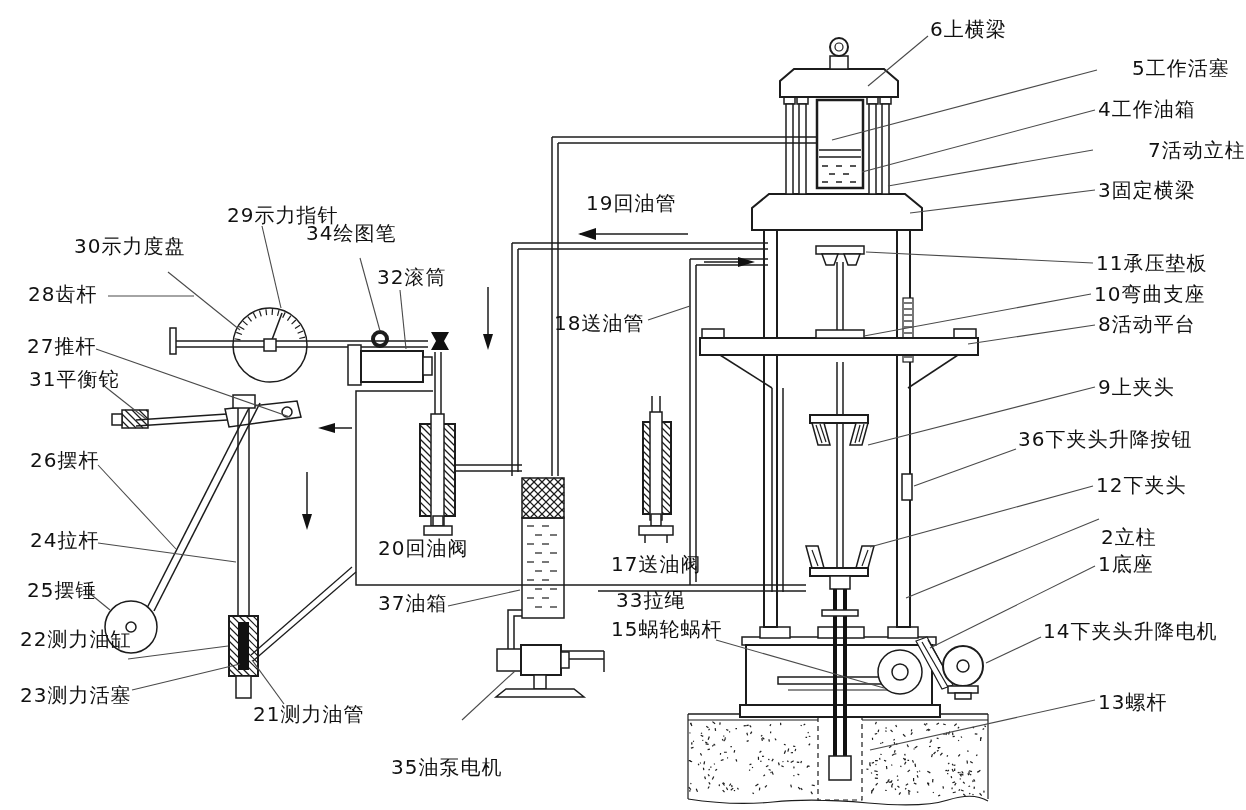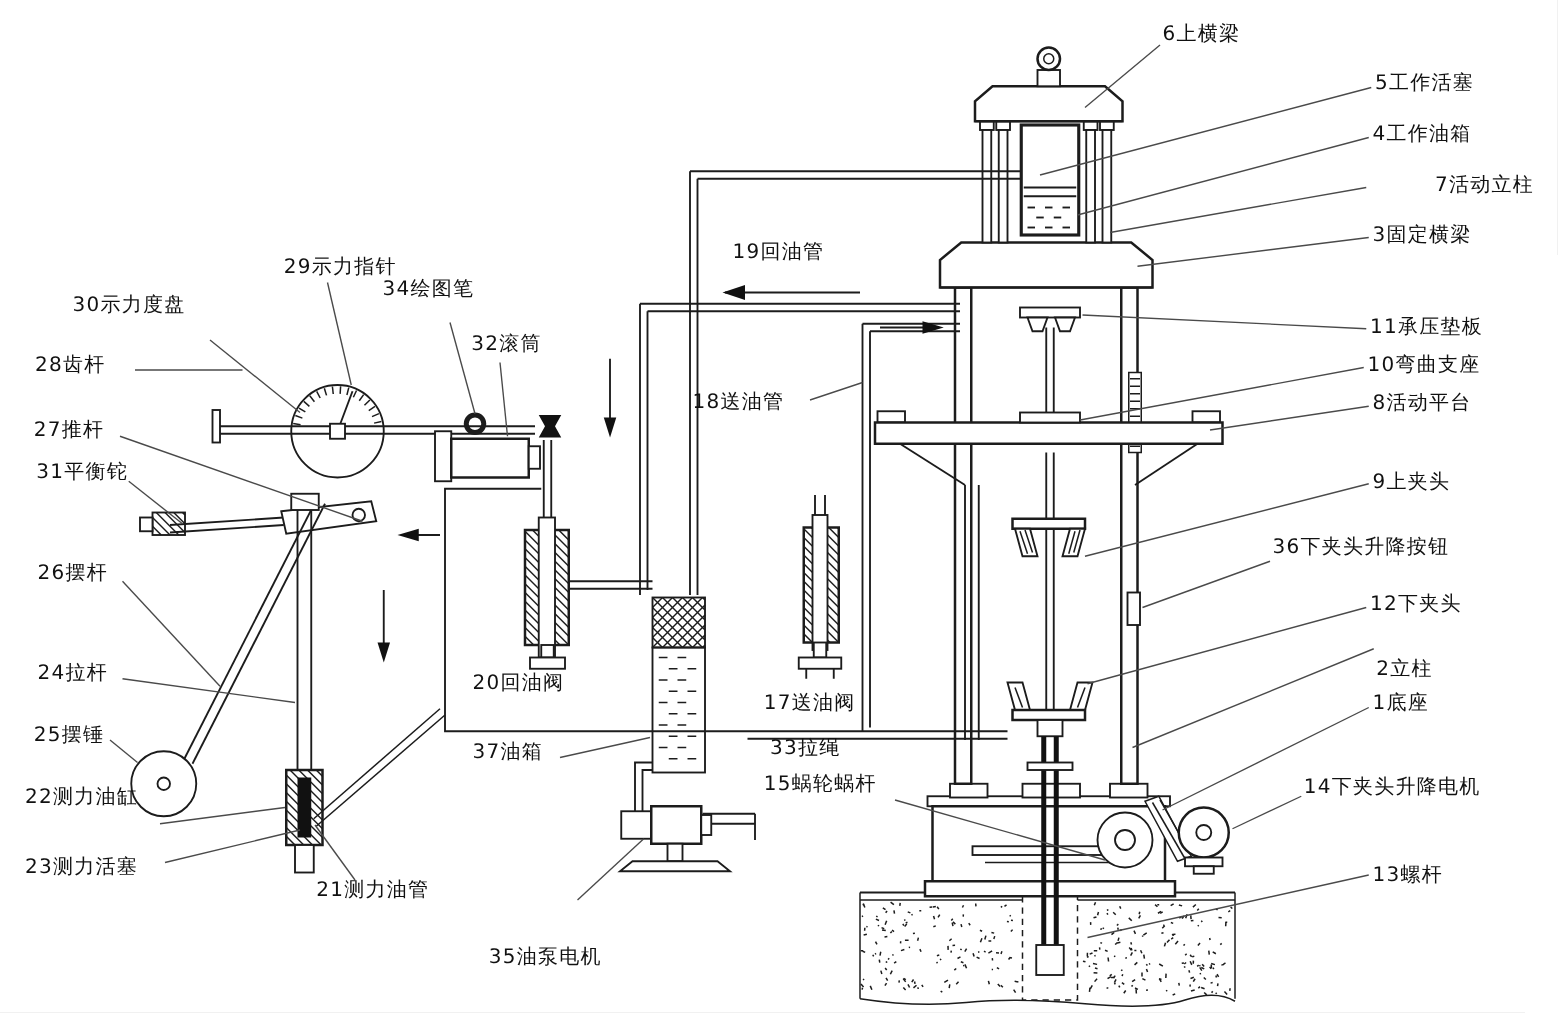--- a/index.html
+++ b/index.html
@@ -9,21 +9,21 @@
   #diagram{position:absolute;left:0;top:0;}
   #diagram line,#diagram rect,#diagram circle,#diagram path,#diagram polygon,#diagram polyline{
       stroke:#1c1c1c;stroke-width:2;fill:none;stroke-linecap:butt;}
   #diagram .fw{fill:#ffffff;}
   #diagram .fb{fill:#111111;stroke:none;}
   #diagram .t1{stroke-width:1.2;}
   #diagram .t15{stroke-width:1.5;}
   #diagram .pp{stroke-width:1.5;}
   #diagram .ld{stroke:#4a4a4a;stroke-width:1.1;}
   #diagram .dash{stroke-dasharray:5,4;stroke-width:1.2;}
-  .lbl{position:absolute;font-size:16px;line-height:1.15;color:#111;letter-spacing:1px;
+  .lbl{position:absolute;font-size:20px;line-height:1.15;color:#111;letter-spacing:1px;
        white-space:nowrap;}
 </style>
 </head>
 <body>
 
 <div id="canvas">
 
 <svg id="diagram" width="1246" height="810" viewBox="0 0 1246 810">
 
   <g>
@@ -699,37 +699,37 @@
     <line x1="132" y1="690" x2="240" y2="664" class="ld"></line>
     <line x1="284" y1="704" x2="252" y2="660" class="ld"></line>
     <line x1="462" y1="720" x2="515" y2="671" class="ld"></line>
     <line x1="448" y1="606" x2="520" y2="590" class="ld"></line>
     <line x1="648" y1="320" x2="690" y2="306" class="ld"></line>
     <line x1="716" y1="640" x2="884" y2="688" class="ld"></line>
   </g>
 </svg>
 
 <div class="lbl" style="left:930px;top:18px">6上横梁</div>
-<div class="lbl" style="left:1100px;top:57px">5工作活塞</div>
+<div class="lbl" style="left:1132px;top:57px">5工作活塞</div>
 <div class="lbl" style="left:1098px;top:98px">4工作油箱</div>
 <div class="lbl" style="left:1148px;top:139px">7活动立柱</div>
 <div class="lbl" style="left:1098px;top:179px">3固定横梁</div>
 <div class="lbl" style="left:1096px;top:252px">11承压垫板</div>
 <div class="lbl" style="left:1094px;top:283px">10弯曲支座</div>
 <div class="lbl" style="left:1098px;top:313px">8活动平台</div>
 <div class="lbl" style="left:1098px;top:376px">9上夹头</div>
 <div class="lbl" style="left:1018px;top:428px">36下夹头升降按钮</div>
 <div class="lbl" style="left:1096px;top:474px">12下夹头</div>
 <div class="lbl" style="left:1101px;top:526px">2立柱</div>
 <div class="lbl" style="left:1098px;top:553px">1底座</div>
 <div class="lbl" style="left:1043px;top:620px">14下夹头升降电机</div>
 <div class="lbl" style="left:1098px;top:691px">13螺杆</div>
 
 <div class="lbl" style="left:227px;top:204px">29示力指针</div>
-<div class="lbl" style="left:58px;top:235px">30示力度盘</div>
+<div class="lbl" style="left:74px;top:235px">30示力度盘</div>
 <div class="lbl" style="left:306px;top:222px">34绘图笔</div>
 <div class="lbl" style="left:377px;top:266px">32滚筒</div>
 <div class="lbl" style="left:28px;top:283px">28齿杆</div>
 <div class="lbl" style="left:27px;top:335px">27推杆</div>
 <div class="lbl" style="left:29px;top:368px">31平衡铊</div>
 <div class="lbl" style="left:30px;top:449px">26摆杆</div>
 <div class="lbl" style="left:30px;top:529px">24拉杆</div>
 <div class="lbl" style="left:27px;top:579px">25摆锤</div>
 <div class="lbl" style="left:20px;top:628px">22测力油缸</div>
 <div class="lbl" style="left:20px;top:684px">23测力活塞</div>

